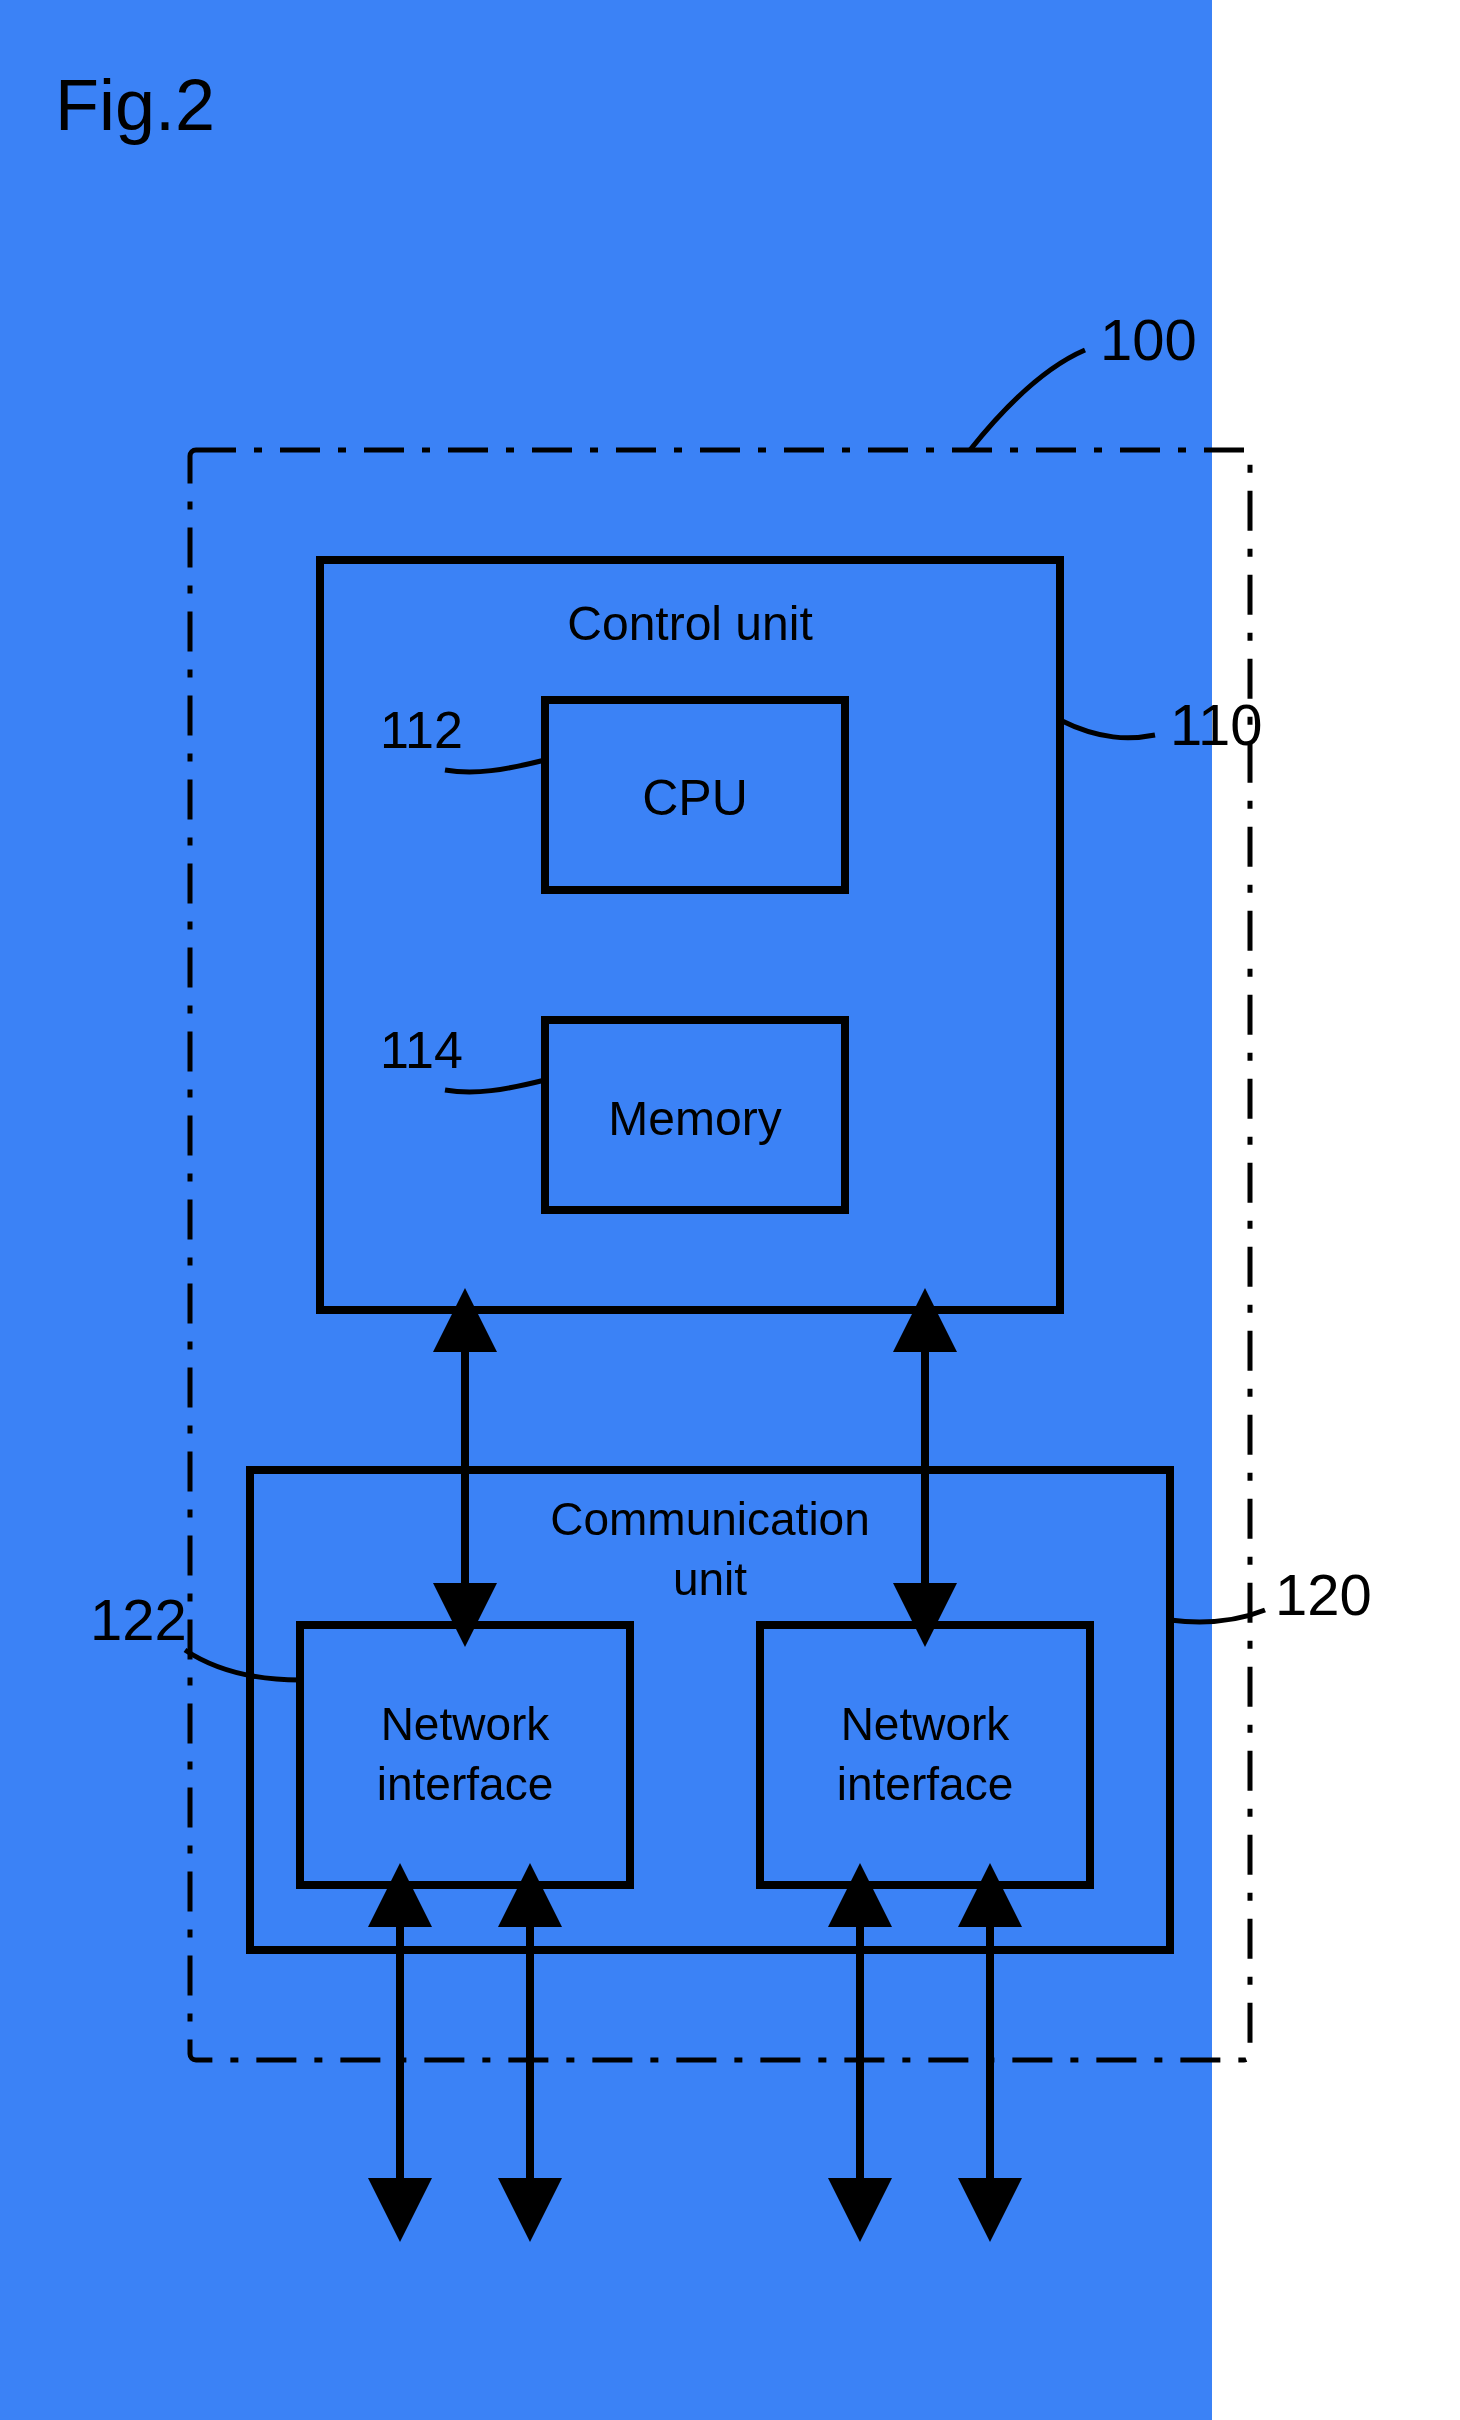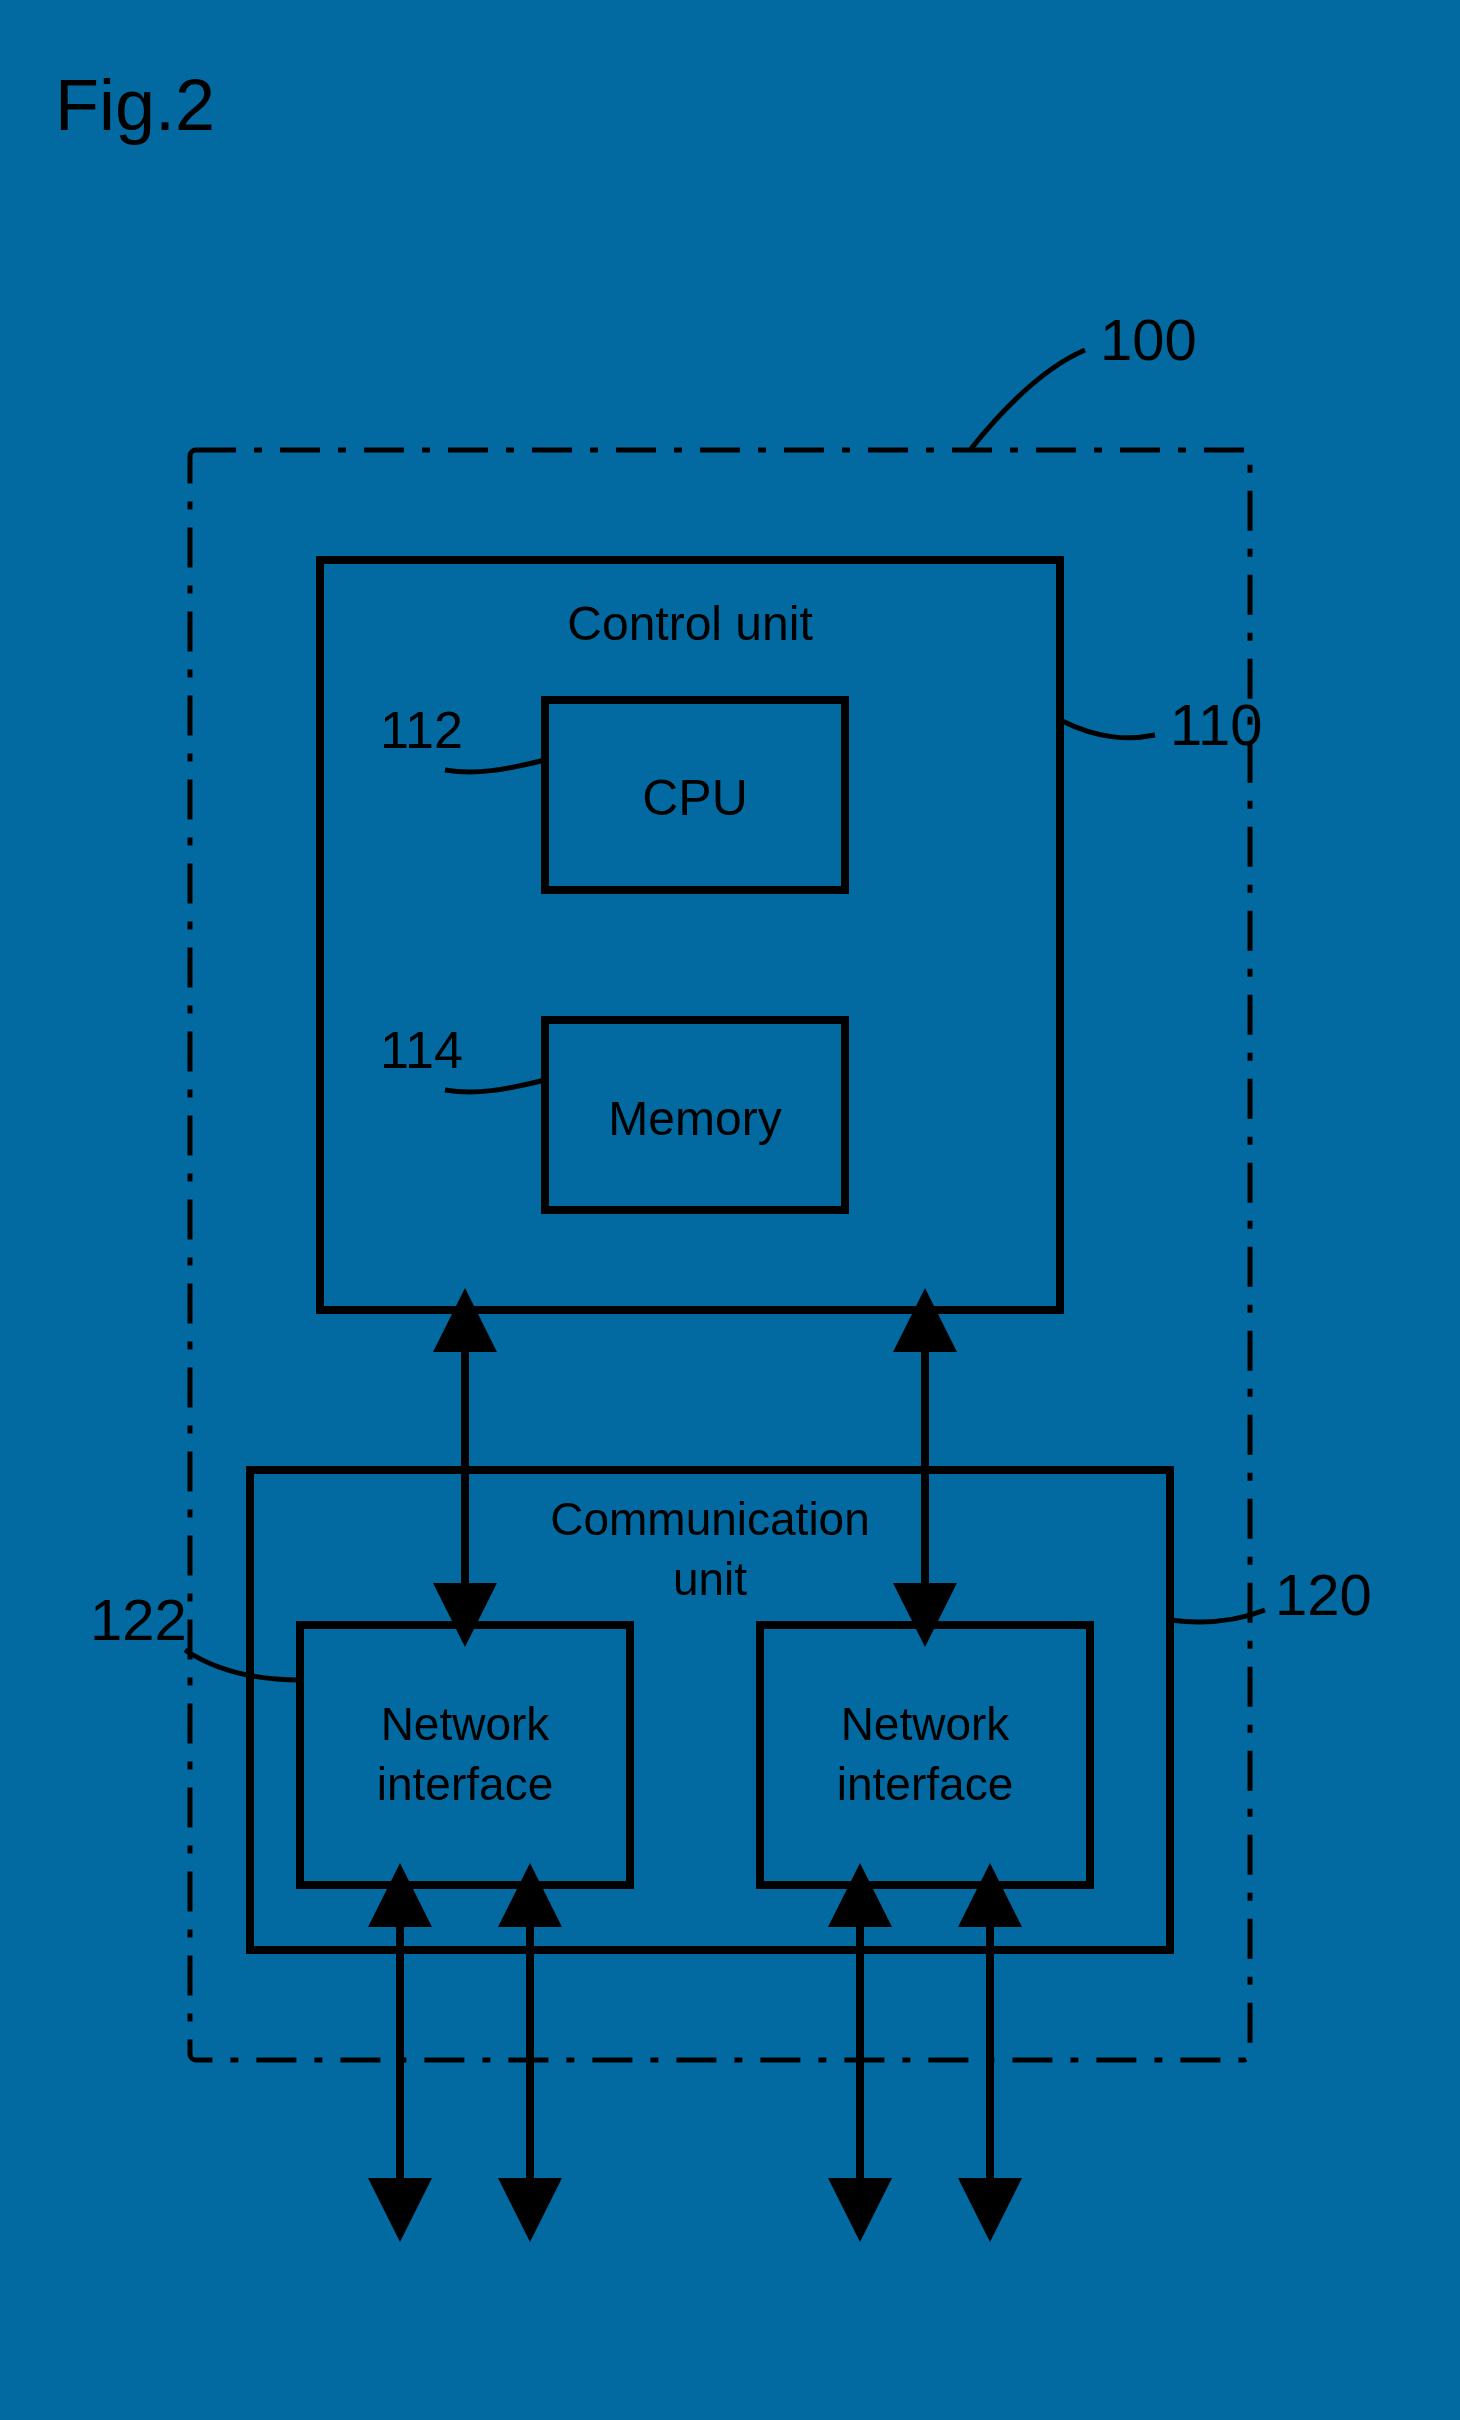--- a/index.html
+++ b/index.html
@@ -3,23 +3,23 @@
 <meta charset="utf-8">
 <style>
   html, body {
     margin: 0;
     padding: 0;
     background: #fff;
     font-family: "Arial", "Helvetica", sans-serif;
   }
   .page {
     position: relative;
-    width: 1460px;
+    width: 1212px;
     height: 2420px;
-    background: #0369a1;
+    background: #3b82f6;
     text-decoration: underline;
   }
   svg { display: block; }
   .label {
     font-family: "Arial", "Helvetica", sans-serif;
     fill: #000;
   }
 </style>
 </head>
 <body>

